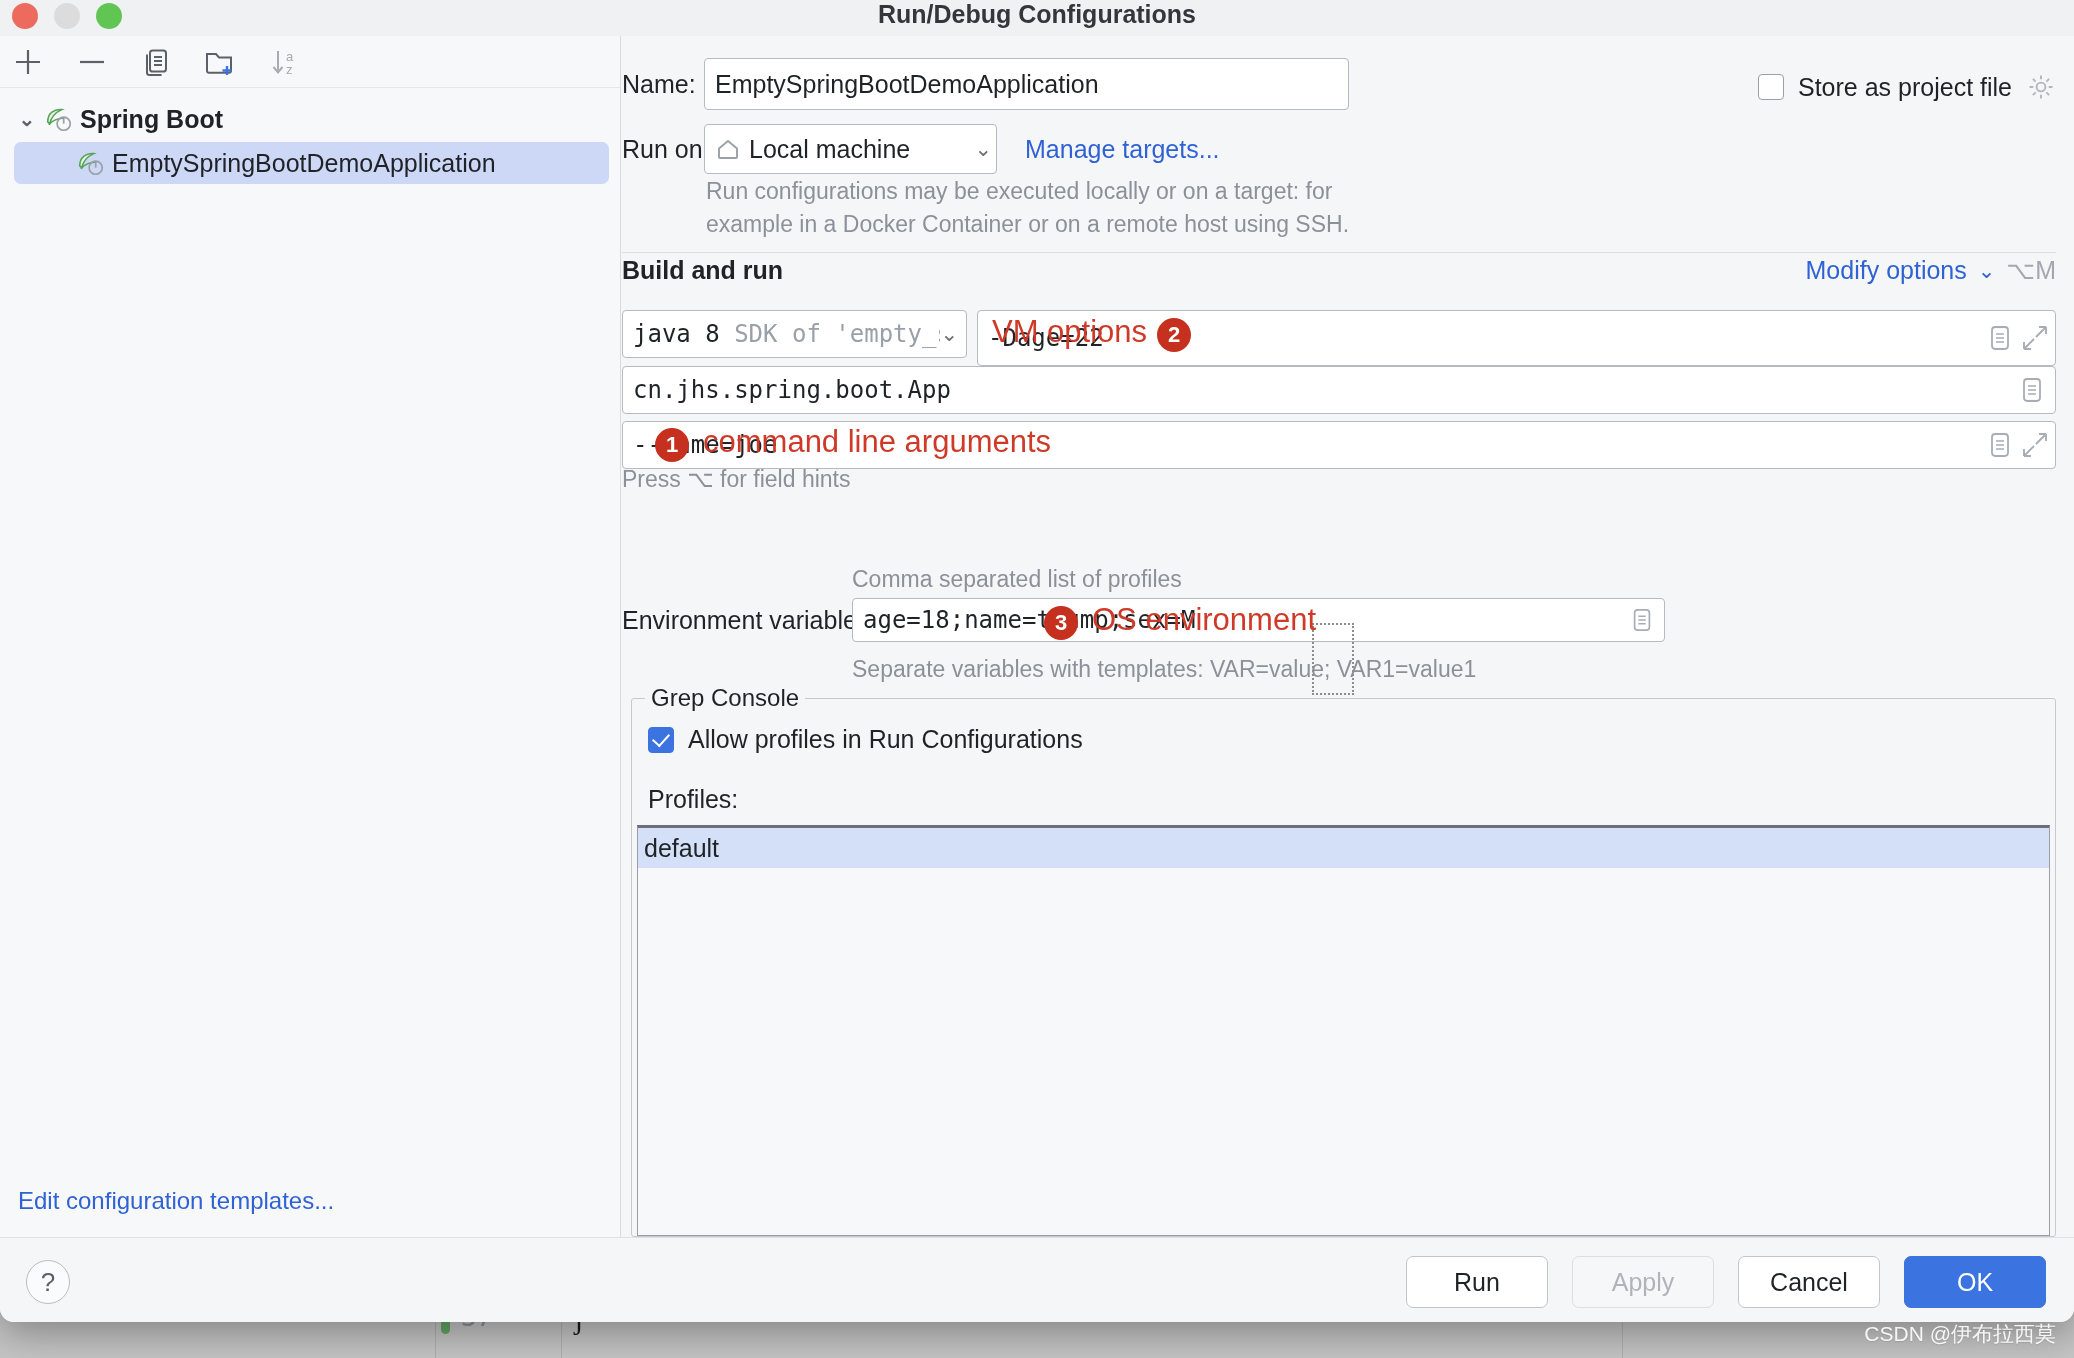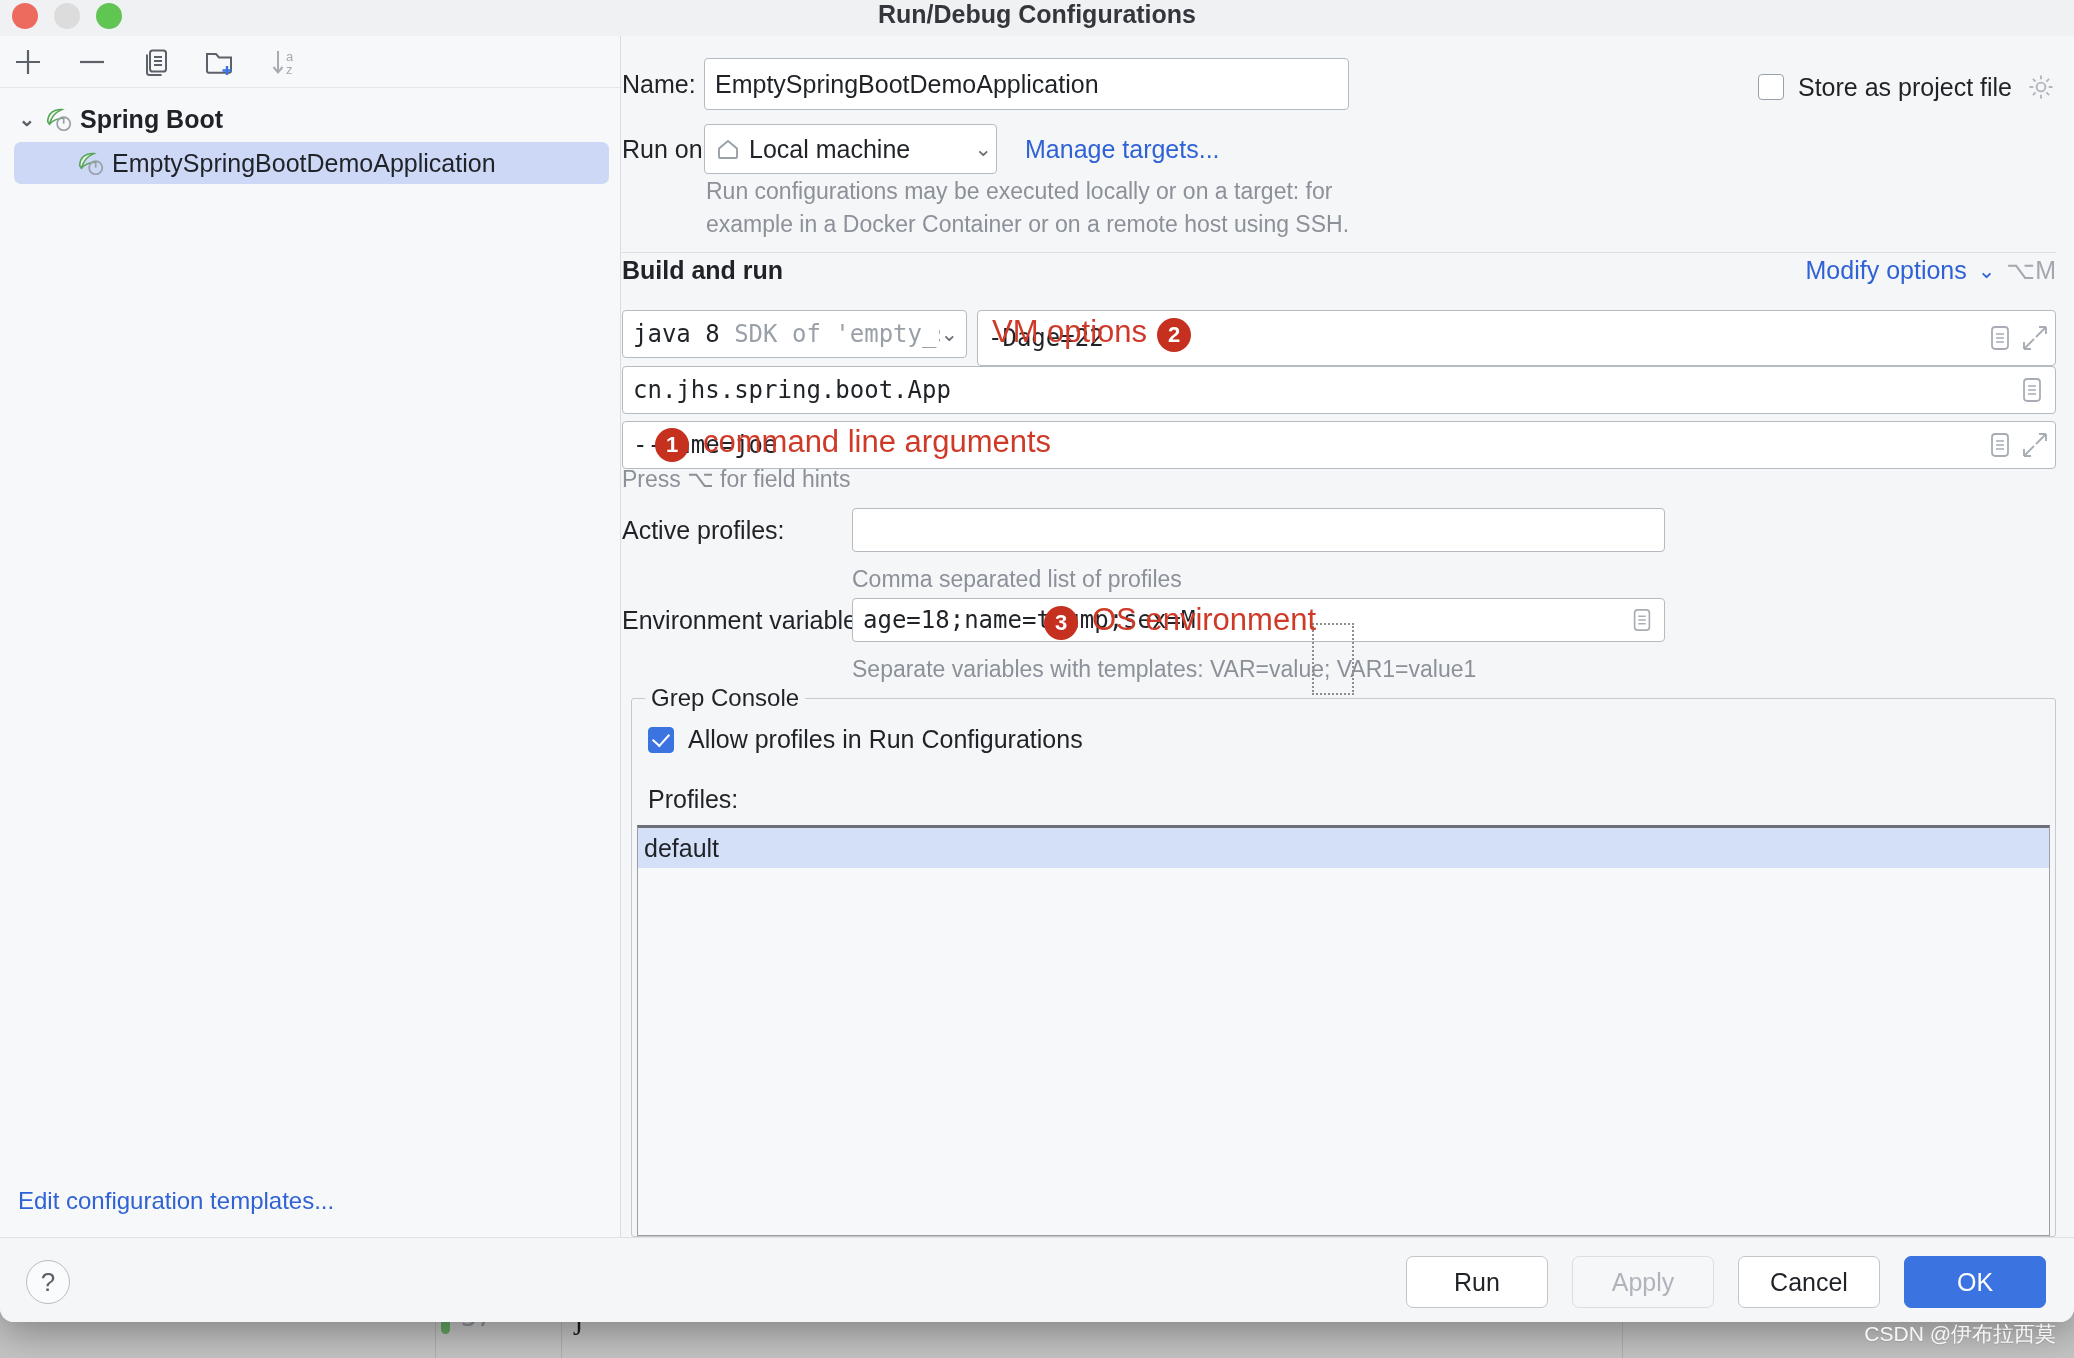--- a/index.html
+++ b/index.html
@@ -358,26 +358,20 @@
         <path d="M9 11 h8 M9 15 h8 M9 19 h8" stroke="#a8adb5" stroke-width="1.7"></path>
       </svg>
       <svg width="28" height="28" viewBox="0 0 28 28" style="flex:0 0 auto;">
         <path d="M25 3 L15 13 M25 3 h-7 M25 3 v7" stroke="#a8adb5" stroke-width="1.9" fill="none"></path>
         <path d="M3 25 L13 15 M3 25 h7 M3 25 v-7" stroke="#a8adb5" stroke-width="1.9" fill="none"></path>
       </svg>
     </div>
 
     <div class="hint" style="position:absolute;left:0;top:430px;">Press ⌥ for field hints</div>
 
-    <div class="row" style="left:0;top:472px;">
-      <span class="lbl" style="width:230px;">Active profiles:</span>
-      <div class="tf" style="width:813px;height:44px;">
-        <span class="grow"></span>
-      </div>
-    </div>
     <div class="hint" style="position:absolute;left:230px;top:530px;">Comma separated list of profiles</div>
 
     <div class="row" style="left:0;top:562px;">
       <span class="lbl" style="width:230px;">Environment variables:</span>
       <div class="tf mono" style="width:813px;height:44px;padding-right:10px;">
         <span class="grow">age=18;name=trump;sex=M</span>
         <svg width="24" height="28" viewBox="0 0 26 30" style="flex:0 0 auto;">
           <rect x="5" y="4" width="16" height="22" rx="3.2" fill="none" stroke="#a8adb5" stroke-width="1.8"></rect>
           <path d="M9 11 h8 M9 15 h8 M9 19 h8" stroke="#a8adb5" stroke-width="1.7"></path>
         </svg>

